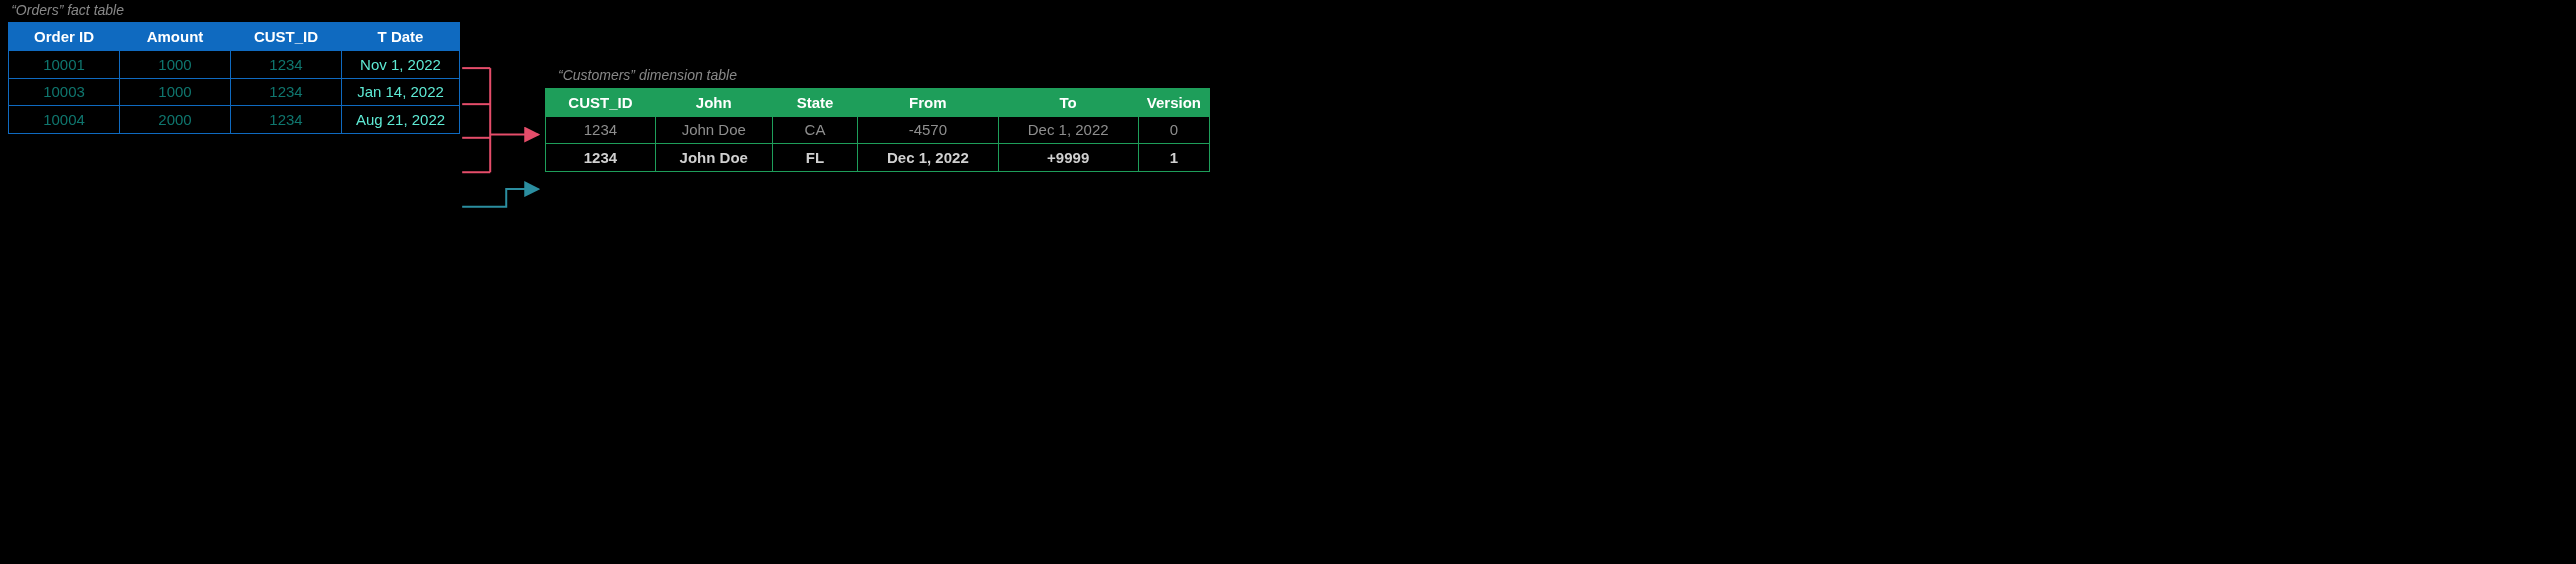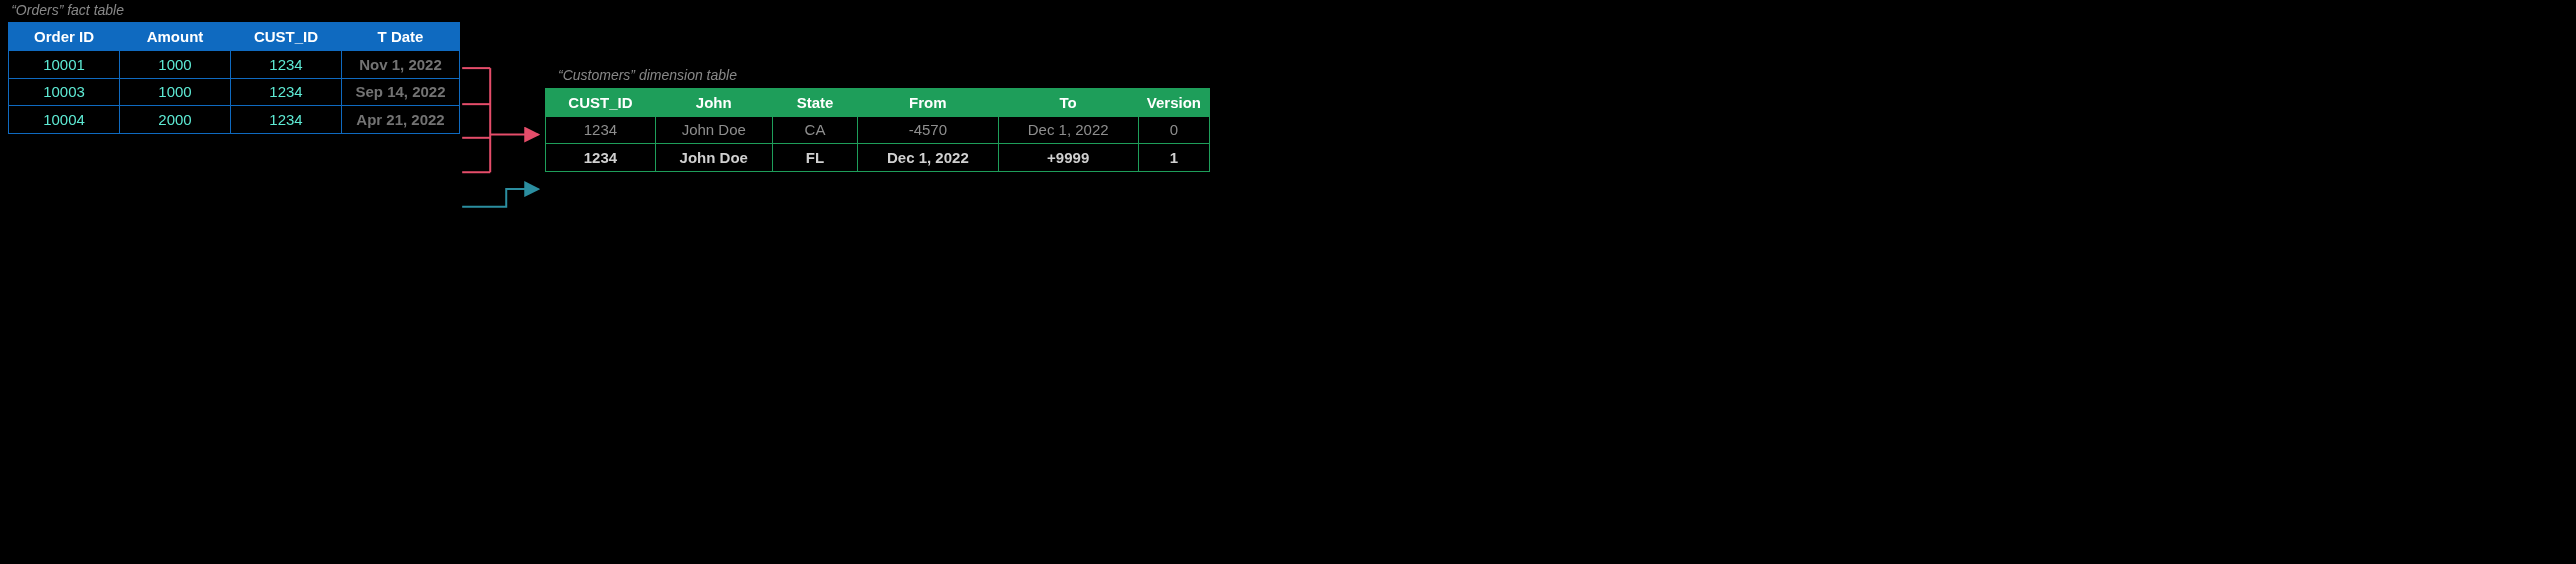--- a/index.html
+++ b/index.html
@@ -37,25 +37,25 @@
 
   
   .orders th {
     background: #0f6ac0;
     color: #ffffff;
     font-weight: 700;
     border: 0.8px solid #0f6ac0;
   }
   .orders td {
     border: 0.8px solid #0f6ac0;
-    color: #5eead4;
+    color: #0f766e;
   }
   .orders td.bold {
-    color: #737373;
-    font-weight: 700;
+    color: #5eead4;
+    font-weight: 400;
   }
 
   
   .customers th {
     background: #1e9e5a;
     color: #ffffff;
     font-weight: 700;
     border: 0.8px solid #1e9e5a;
   }
   .customers td {
@@ -98,27 +98,27 @@
         <tr>
           <td>10001</td>
           <td>1000</td>
           <td>1234</td>
           <td class="bold">Nov 1, 2022</td>
         </tr>
         <tr>
           <td>10003</td>
           <td>1000</td>
           <td>1234</td>
-          <td class="bold">Sep 14, 2022</td>
+          <td class="bold">Jan 14, 2022</td>
         </tr>
         <tr>
           <td>10004</td>
           <td>2000</td>
           <td>1234</td>
-          <td class="bold">Apr 21, 2022</td>
+          <td class="bold">Aug 21, 2022</td>
         </tr>
       </tbody>
   </table>
 
   <div class="caption" style="left:558px; top:67px;">“Customers” dimension table</div>
 
   <table class="tbl customers" style="left:545px; top:88px; width:665px;">
     <thead>
       <tr>
         <th style="width:96px">CUST_ID</th>

